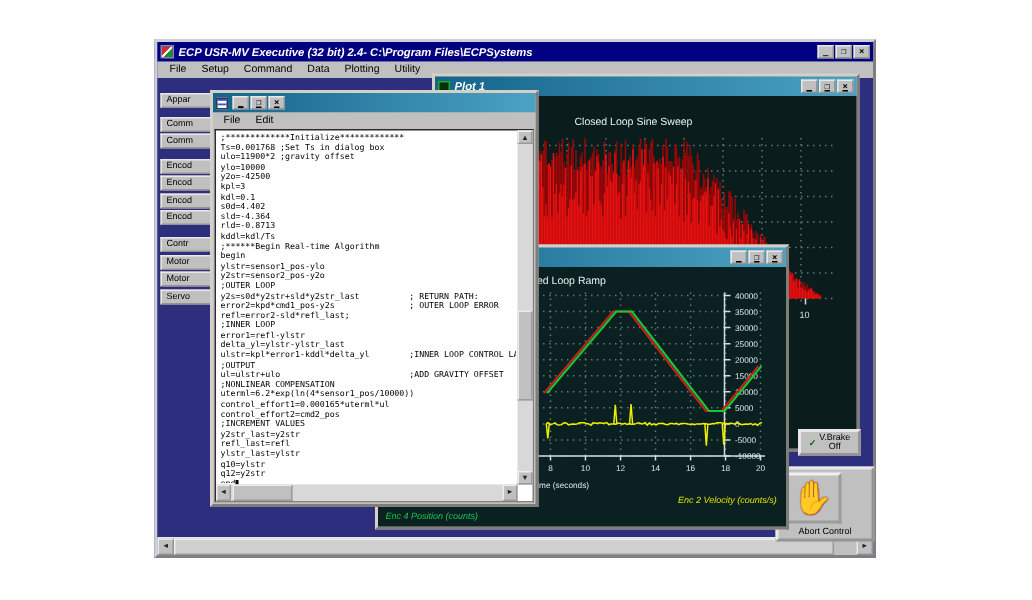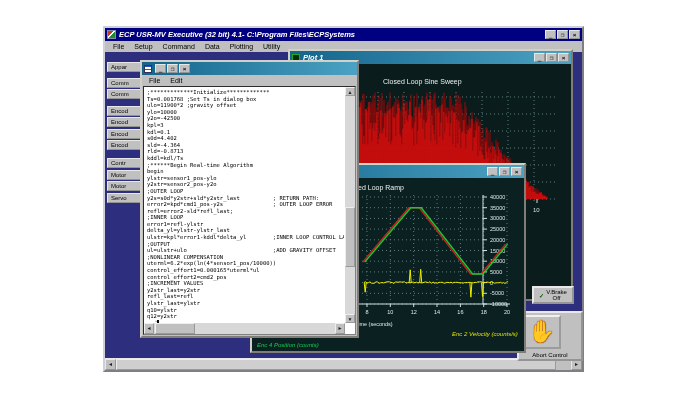--- a/index.html
+++ b/index.html
@@ -1,21 +1,21 @@
 <!DOCTYPE html>
 <html><head>
 <meta charset="utf-8">
 <style>
   html,body{margin:0;padding:0;background:#fff;}
   .desktop{position:relative;width:688px;height:400px;background:#ffffff;overflow:hidden;
            font-family:"Liberation Sans",sans-serif;}
   
   .win{position:absolute;border:2px outset #d4d0c8;box-sizing:border-box;background:#c0c0c0;}
   .tbar{height:13px;display:flex;align-items:center;padding:0 2px;gap:3px;
-        background:linear-gradient(90deg,#14648c,#4ba2c2);overflow:hidden;}
+        background:linear-gradient(90deg,#14648c,#4ba2c2);overflow:hidden;text-decoration:underline;}
   .tbar .ttext{color:#fff;font-size:7.5px;font-weight:bold;font-style:italic;white-space:nowrap;flex:1;}
   .winbtns{display:flex;gap:1px;}
   .wbtn{width:11px;height:9px;background:#c0c0c0;border:1px outset #e8e8e8;font-size:6px;
         line-height:7px;text-align:center;color:#000;box-sizing:border-box;font-weight:bold;
         font-family:"DejaVu Sans Mono",monospace;}
   .icon8{width:8px;height:8px;flex:0 0 8px;}
   
   .main-win{left:103px;top:26px;width:481px;height:346px;z-index:1;background:#2e2e7e;
             border:2px outset #cfcfd8;}
   .main-tbar{height:13px;background:#000080;display:flex;align-items:center;gap:3px;padding:0 2px;}
@@ -78,21 +78,21 @@
   .plot-icon{background:#06300a;border:1px solid #2a2;box-sizing:border-box;}
 </style>
 </head>
 <body>
 
 <div class="desktop">
 
   <div class="win main-win">
     <div class="main-tbar">
       <span class="app-icon"></span>
-      <span class="ttext">ECP USR-MV Executive (32 bit) 4.1- C:\Program Files\ECPSystems</span>
+      <span class="ttext">ECP USR-MV Executive (32 bit) 2.4- C:\Program Files\ECPSystems</span>
       <span class="winbtns">
         <span class="wbtn">_</span>
         <span class="wbtn">❐</span>
         <span class="wbtn">×</span>
       </span>
     </div>
     <div class="menubar" id="main-menu">
         <span class="menu-item">File</span>
         <span class="menu-item">Setup</span>
         <span class="menu-item">Command</span>

